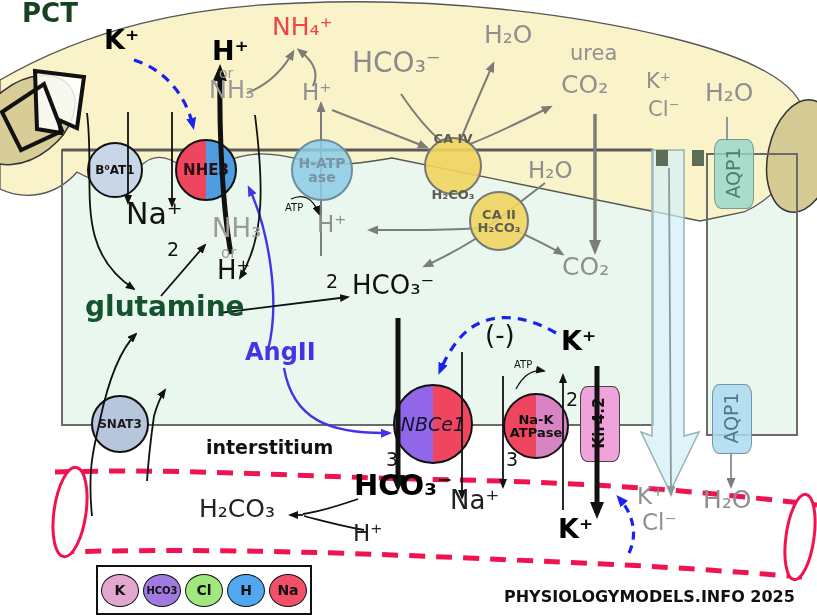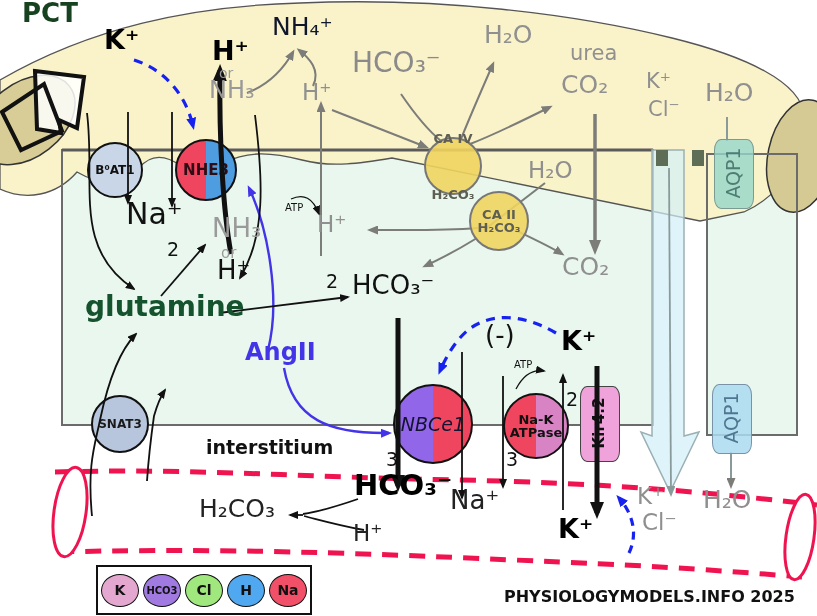--- a/index.html
+++ b/index.html
@@ -93,20 +93,24 @@
     <path d="M 364,530 C 337,525 320,520 304,516" fill="none" stroke="#111" stroke-width="1.8"></path>
     <path d="M 303,515 L 290,515" fill="none" stroke="#111" stroke-width="1.8" marker-end="url(#mk)"></path>
   </svg>
 
   <div class="circ" style="left:87px;top:142px;width:52px;height:52px;background:#c9d6e8;font-weight:bold;font-size:12px;color:#111;">
       <span>B⁰AT1</span>
     </div>
   <div class="circ" style="left:175px;top:139px;width:58px;height:58px;background:linear-gradient(90deg,#f0455e 50%,#4d9de0 50%);font-weight:bold;font-size:15px;color:#2e0d14;">
       <span>NHE3</span>
     </div>
+  <div class="circ" style="left:291px;top:139px;width:58px;height:58px;background:rgba(140,205,230,0.85);border-color:#6d8d9d;font-weight:bold;font-size:14px;color:#7b93a3;">
+      <span>H-ATP</span>
+      <span>ase</span>
+    </div>
   <div class="circ" style="left:424px;top:137px;width:54px;height:54px;background:rgba(240,212,94,0.9);border-color:#777;font-weight:bold;font-size:13px;color:#5e5e52;gap:43px;">
       <span>CA IV</span>
       <span>H₂CO₃</span>
     </div>
   <div class="circ" style="left:469px;top:191px;width:56px;height:56px;background:rgba(240,212,94,0.9);border-color:#777;font-weight:bold;font-size:13px;color:#5e5e52;">
       <span>CA II</span>
       <span>H₂CO₃</span>
     </div>
   <div class="circ" style="left:393px;top:384px;width:76px;height:76px;background:linear-gradient(90deg,#9166e8 50%,#f0455e 50%);font-size:19px;color:#141430;font-style:italic;">
       <span>NBCe1</span>
@@ -170,21 +174,21 @@
     <path d="M 629,553 C 638,534 633,514 619,498" fill="none" stroke="#1822f0" stroke-width="3.2" stroke-dasharray="8 6" marker-end="url(#mbd2)"></path>
   </svg>
 
   <div class="lbl-layer">
     <div class="lb" style="left:22px;top:0px;font-size:26px;font-weight:800;color:#17421f;">PCT</div>
 
     <div class="lb" style="left:104px;top:26px;font-size:27px;font-weight:bold;color:#000;">K⁺</div>
     <div class="lb" style="left:212px;top:37px;font-size:27px;font-weight:bold;color:#000;">H⁺</div>
     <div class="lb" style="left:219px;top:66px;font-size:14px;color:#999;">or</div>
     <div class="lb" style="left:209px;top:78px;font-size:24px;color:#999;">NH₃</div>
-    <div class="lb" style="left:272px;top:14px;font-size:25px;color:#0f172a;">NH₄⁺</div>
+    <div class="lb" style="left:272px;top:14px;font-size:25px;color:#ef4444;">NH₄⁺</div>
     <div class="lb" style="left:302px;top:80px;font-size:23px;color:#909090;">H⁺</div>
     <div class="lb" style="left:352px;top:48px;font-size:28px;color:#8a8a8a;">HCO₃⁻</div>
     <div class="lb" style="left:484px;top:22px;font-size:25px;color:#909090;">H₂O</div>
     <div class="lb" style="left:570px;top:42px;font-size:21px;color:#909090;">urea</div>
     <div class="lb" style="left:561px;top:72px;font-size:25px;color:#909090;">CO₂</div>
     <div class="lb" style="left:646px;top:70px;font-size:21px;color:#8f8f8f;">K⁺</div>
     <div class="lb" style="left:648px;top:98px;font-size:21px;color:#8f8f8f;">Cl⁻</div>
     <div class="lb" style="left:705px;top:80px;font-size:25px;color:#909090;">H₂O</div>
 
     <div class="lb" style="left:126px;top:198px;font-size:30px;color:#111;">Na⁺</div>

